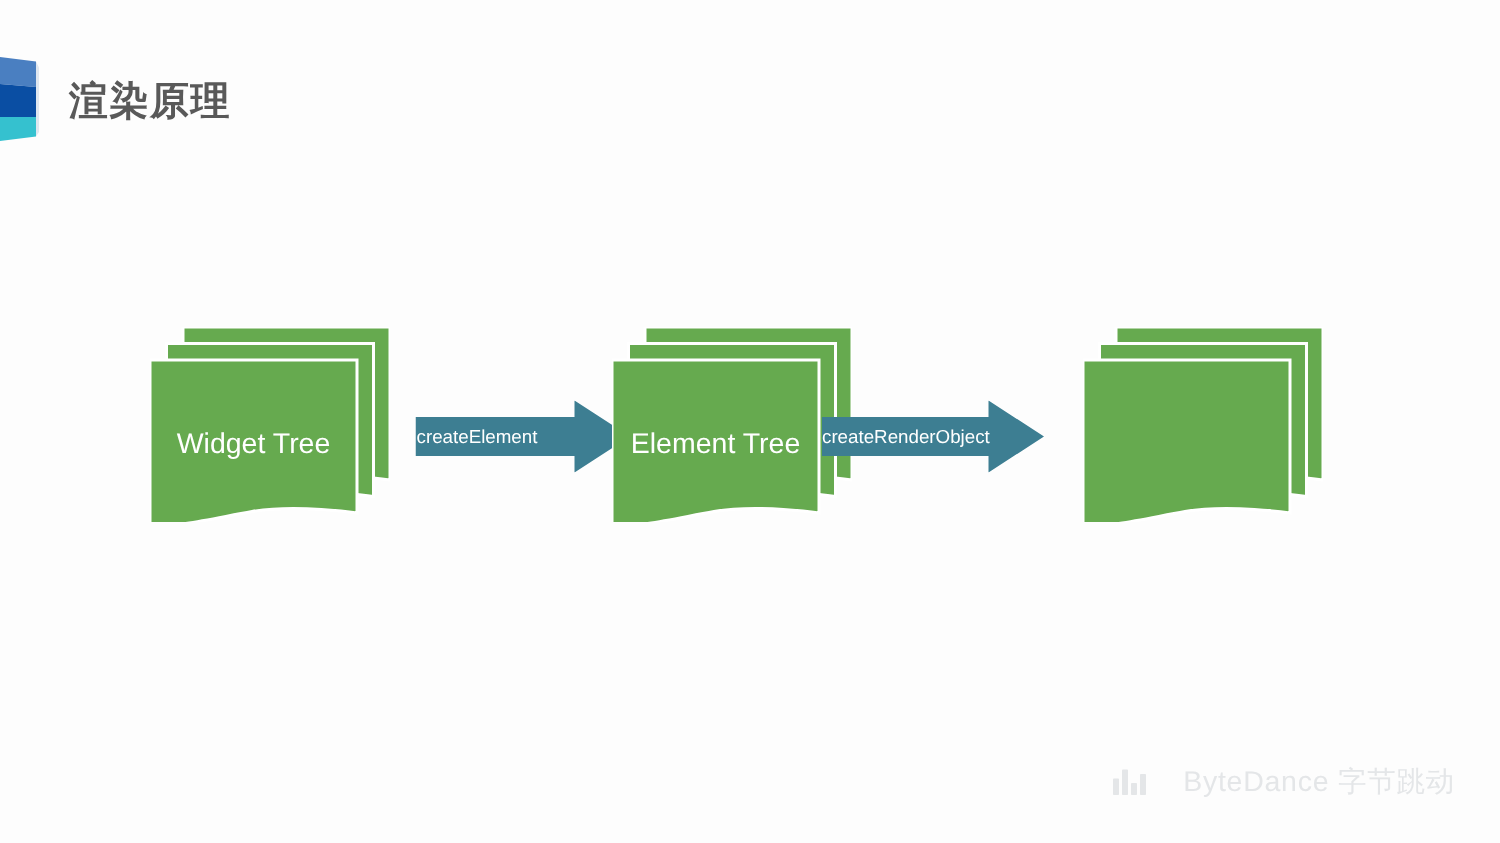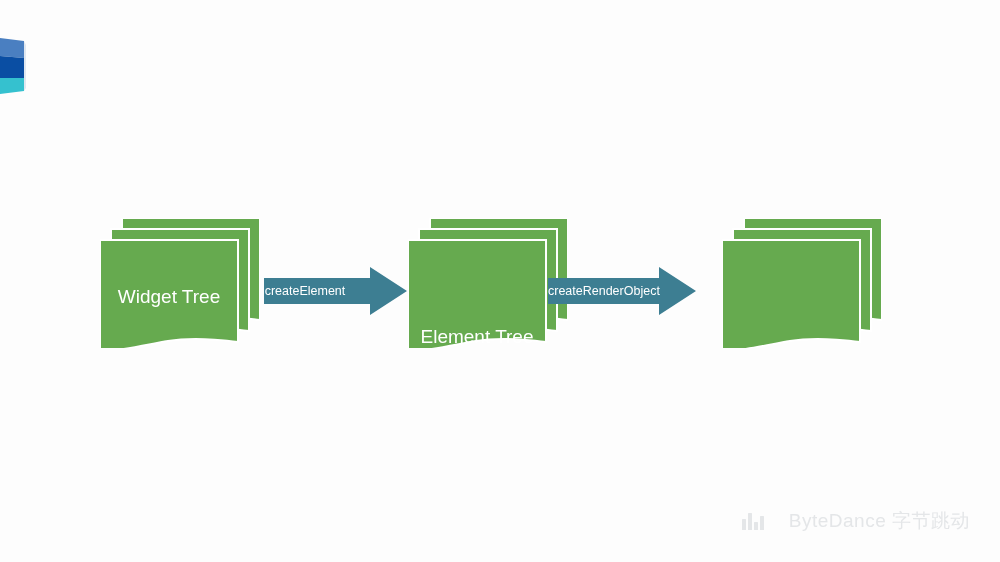--- a/index.html
+++ b/index.html
@@ -110,51 +110,52 @@
 
 <div id="slide-header">
 
   <svg id="brand-mark" viewBox="0 0 26 56" preserveAspectRatio="none">
     <polygon points="0,0 24,3 24,20 0,18" fill="#4a7fc1"></polygon>
     <polygon points="0,18 24,20 24,40 0,40" fill="#0a4ea3"></polygon>
     <polygon points="0,40 24,40 24,53 0,56" fill="#35c1cf"></polygon>
     <polygon points="24,3 26,7 26,50 24,53" fill="#dfe7f0"></polygon>
   </svg>
 
+  <div id="page-title">渲染原理</div>
 </div>
 
 <div id="diagram">
 
   <div class="node-group" style="left:100px; top:218px; width:160px; height:130px;">
     <svg width="160" height="130" viewBox="0 0 160 130">
       <g>
         <path d="M22,0 L160,0 L160,102 C160,102 120,96 90,101 C62,106 38,112 22,110 Z" fill="#66aa4f" stroke="#ffffff" stroke-width="2"></path>
         <path d="M11,11 L149,11 L149,113 C149,113 109,107 79,112 C51,117 27,123 11,121 Z" fill="#66aa4f" stroke="#ffffff" stroke-width="2"></path>
         <path d="M0,22 L138,22 L138,124 C138,124 98,118 68,123 C40,128 16,134 0,132 Z" fill="#66aa4f" stroke="#ffffff" stroke-width="2"></path>
       </g>
     </svg>
     <div class="node-label" style="top:67px; width:138px;">Widget Tree</div>
   </div>
 
-  <div class="arrow-group" style="left:252px; top:267px; width:143px; height:48px;padding-left:12px;">
+  <div class="arrow-group" style="left:265px; top:267px; width:143px; height:48px;padding-left:12px;">
     <svg width="143" height="48" viewBox="0 0 143 48">
       <polygon points="0,11 106,11 106,0 143,24 106,48 106,37 0,37" fill="#3d7e92"></polygon>
     </svg>
     <div class="arrow-label" style="width:106px; left:0;">createElement</div>
   </div>
 
   <div class="node-group" style="left:408px; top:218px; width:160px; height:130px;">
     <svg width="160" height="130" viewBox="0 0 160 130">
       <g>
         <path d="M22,0 L160,0 L160,102 C160,102 120,96 90,101 C62,106 38,112 22,110 Z" fill="#66aa4f" stroke="#ffffff" stroke-width="2"></path>
         <path d="M11,11 L149,11 L149,113 C149,113 109,107 79,112 C51,117 27,123 11,121 Z" fill="#66aa4f" stroke="#ffffff" stroke-width="2"></path>
         <path d="M0,22 L138,22 L138,124 C138,124 98,118 68,123 C40,128 16,134 0,132 Z" fill="#66aa4f" stroke="#ffffff" stroke-width="2"></path>
       </g>
     </svg>
-    <div class="node-label" style="top:67px; width:138px;margin-top:40px;">Element Tree</div>
+    <div class="node-label" style="top:67px; width:138px;">Element Tree</div>
   </div>
 
   <div class="arrow-group" style="left:548px; top:267px; width:148px; height:48px;">
     <svg width="148" height="48" viewBox="0 0 148 48">
       <polygon points="0,11 111,11 111,0 148,24 111,48 111,37 0,37" fill="#3d7e92"></polygon>
     </svg>
     <div class="arrow-label" style="width:111px; left:0;">createRenderObject</div>
   </div>
 
   <div class="node-group" style="left:722px; top:218px; width:160px; height:130px;">

